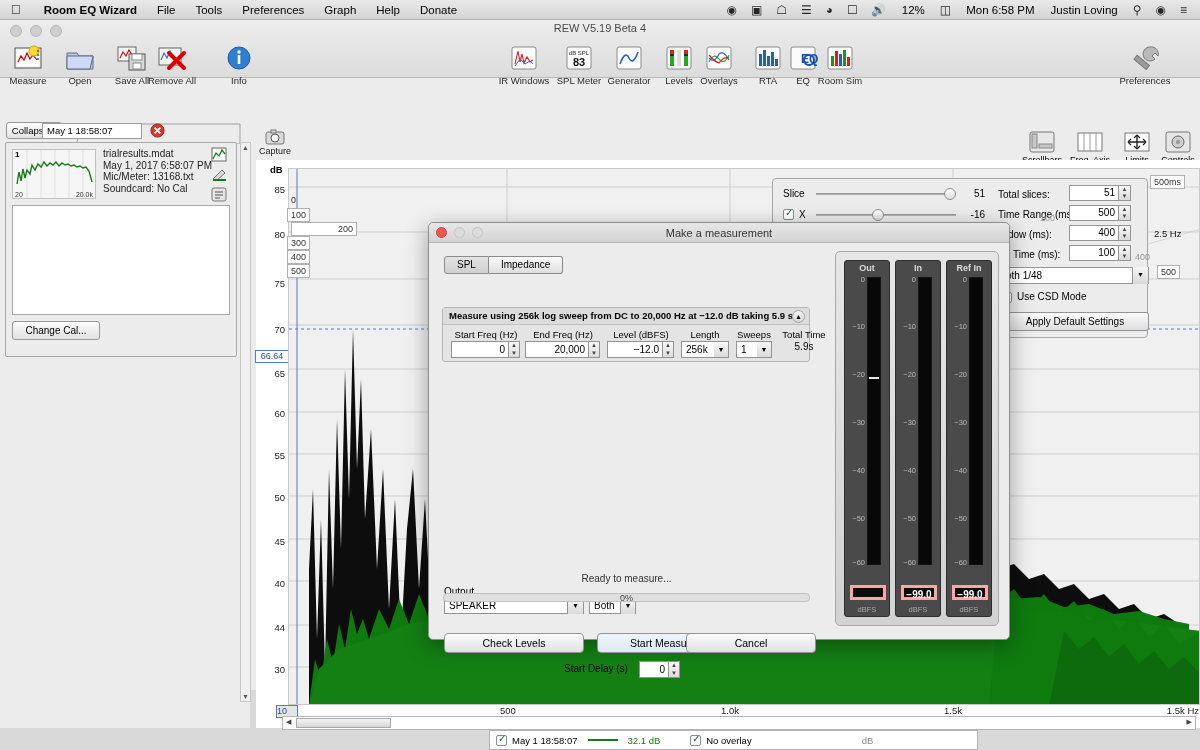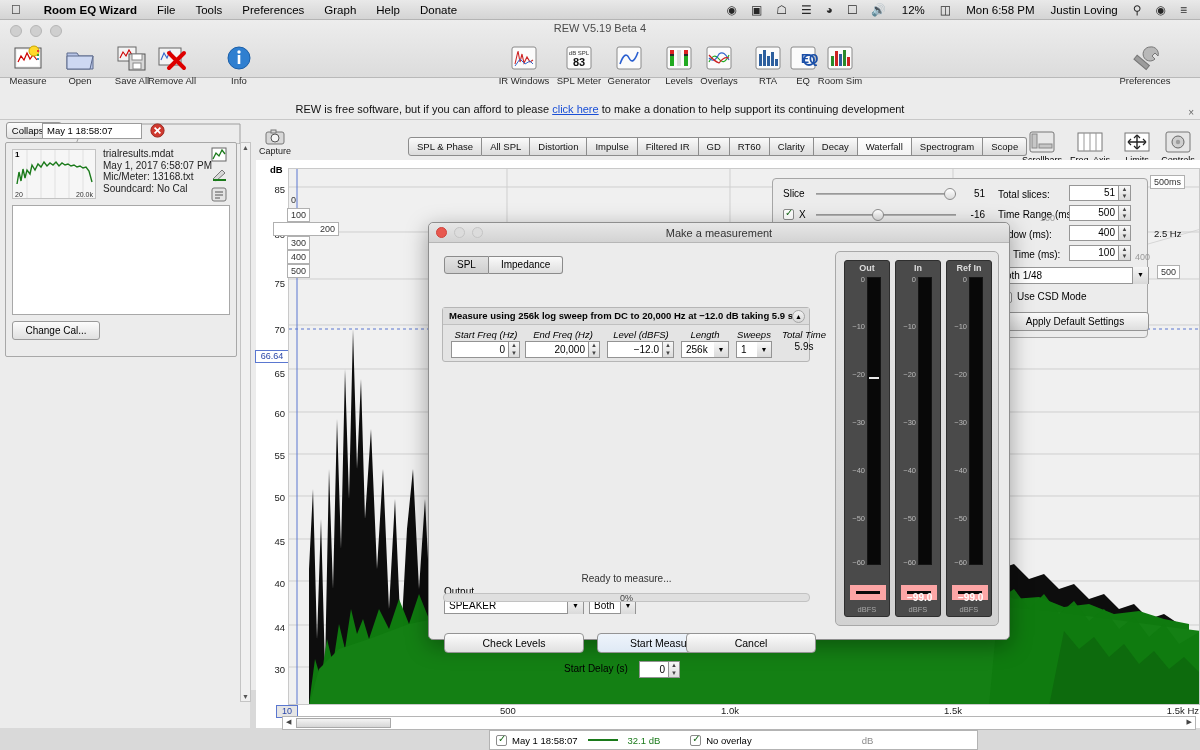--- a/index.html
+++ b/index.html
@@ -124,21 +124,21 @@
   .ycursor {
     position:absolute; left:-1px; width:34px; height:13px; background:#fff;
     border:1px solid #5a77d0; color:#2b47a8; font-size:9px; text-align:center; line-height:11px;
   }
   .plot { position:absolute; left:32px; top:8px; width:912px; height:537px;
     background:#f0f0f0; border:1px solid #c9c9c9; overflow:hidden; }
   .xaxis { position:absolute; left:32px; top:545px; width:912px; height:16px; }
   .xaxis .xl { position:absolute; font-size:9.5px; color:#222; }
   .xcursor { position:absolute; left:20px; top:545px; width:22px; height:13px;
     background:#e5e5e5; border:1px solid #5a77d0; color:#2b47a8; font-size:9px;
-    text-align:center; line-height:11px; }
+    text-align:left; line-height:11px; }
 
   .hscroll { position:absolute; left:282px; top:696px; width:914px; height:14px;
     background:#fff; border:1px solid #b5b5b5; }
   .hscroll .thumbh { position:absolute; left:13px; top:1px; width:95px; height:10px;
     background:linear-gradient(180deg,#f4f4f4,#d6d6d6); border:1px solid #a9a9a9; }
   .hscroll .a { position:absolute; top:1px; font-size:7px; color:#444; }
 
   
   .legend { position:absolute; left:489px; top:710px; width:489px; height:20px;
     background:#fff; border:1px solid #b3b3b3; display:flex; align-items:center; font-size:9.5px; }
@@ -208,21 +208,21 @@
 
   .measgrp { position:absolute; left:13px; top:84px; width:368px; height:55px;
     background:#e4e4e4; border:1px solid #b6b6b6; border-radius:3px; }
   .measgrp .hdr { position:absolute; left:0; top:0; width:100%; height:17px;
     background:#dcdcdc; border-bottom:1px solid #c0c0c0; font-size:9.5px;
     font-weight:bold; line-height:16px; padding-left:6px; }
   .measgrp .coll { position:absolute; right:4px; top:2px; width:13px; height:13px;
     border-radius:50%; background:linear-gradient(180deg,#f2f2f2,#d8d8d8);
     border:1px solid #a5a5a5; font-size:7px; line-height:12px; text-align:center; }
   .fld { position:absolute; }
-  .fld .cap { font-size:9.5px; text-align:center; display:block; margin-bottom:1px;font-style:italic; }
+  .fld .cap { font-size:9.5px; text-align:center; display:block; margin-bottom:1px; }
   .fld .box { height:17px; background:#fff; border:1px solid #939393;
     font-size:10px; line-height:15px; text-align:right; padding-right:3px; }
   .fld .box.combo { text-align:left; padding-left:4px; padding-right:0; }
   .fld .sp { position:absolute; right:0; top:0; width:11px; height:17px;
     background:linear-gradient(180deg,#f8f8f8,#dcdcdc); border:1px solid #939393; border-left:none;}
   .fld .sp i { display:block; height:7.5px; font-size:6px; line-height:7.5px; text-align:center; color:#444;}
   .fld .cmbar { position:absolute; right:0; top:0; width:15px; height:17px;
     background:linear-gradient(180deg,#f7f7f7,#dadada); border:1px solid #939393; border-left:none;
     text-align:center; font-size:7px; line-height:16px;}
 
@@ -261,21 +261,21 @@
     background:linear-gradient(180deg,#e6e6e6,#d2d2d2); border:1px solid #a8a8a8; border-radius:5px; }
   .meter { position:absolute; top:8px; width:46px; height:357px; background:#4a4a4a;
     border:1px solid #2e2e2e; border-radius:3px; }
   .meter .mt { position:absolute; left:0; top:2px; width:100%; text-align:center;
     font-size:9px; font-weight:bold; color:#dcdcdc; }
   .meter .bar { position:absolute; left:22px; top:16px; width:14px; height:288px;
     background:#080808; border:1px solid #151515; }
   .meter .sc { position:absolute; left:2px; top:14px; width:19px; height:292px; }
   .meter .sc span { position:absolute; right:1px; font-size:7.5px; color:#b9b9b9; }
   .meter .val { position:absolute; left:5px; bottom:16px; width:36px; height:15px;
-    background:#0a0a0a; border:6px solid #fca5a5; color:#fff; font-size:10px; font-weight:bold;
+    background:#0a0a0a; border:3px solid #fca5a5; color:#fff; font-size:10px; font-weight:bold;
     text-align:center; line-height:14px; }
   .meter .unit { position:absolute; left:0; bottom:2px; width:100%; text-align:center;
     font-size:7.5px; color:#a7a7a7; }
   .meter .outmark { position:absolute; left:24px; top:116px; width:10px; height:2px; background:#e8e8e8;}
 </style>
 </head>
 <body>
 
 <div class="app">
 
@@ -454,26 +454,20 @@
         <div class="tool" style="left:1117px;">
           <svg class="ico" viewBox="0 0 32 32">
             <path d="M21 5 a7 7 0 1 0 5 12 l-3 -3 3 -3 3 3 a7 7 0 0 0 -8 -9 Z" fill="#b8b8b8" stroke="#777"></path>
             <rect x="5" y="18" width="16" height="5" transform="rotate(40 13 20)" fill="#9c9c9c" stroke="#777"></rect>
           </svg>
           <div class="lbl">Preferences</div>
         </div>
       </div>
     </div>
 
-    <div class="banner">
-      <span>REW is free software, but if you can afford to please</span>
-      <a href="#">click here</a>
-      <span>to make a donation to help support its continuing development</span>
-      <span class="close">×</span>
-    </div>
 
     <div class="leftpanel">
       <div class="collapsebtn">
         <span>Collapse</span>
         <span>◂</span>
       </div>
       <div class="tabstrip">
         <svg width="168" height="22" viewBox="0 0 168 22">
           <path d="M2 22 L10 2 L166 2 L166 22 Z" fill="#ececec" stroke="#9e9e9e"></path>
         </svg>
@@ -532,34 +526,20 @@
 
     <div class="capture">
       <svg class="ico" viewBox="0 0 20 18">
         <rect x="1" y="4" width="18" height="12" rx="2" fill="#d8d8d8" stroke="#777"></rect>
         <circle cx="10" cy="10" r="4" fill="#f4f4f4" stroke="#555"></circle>
         <rect x="6" y="2" width="5" height="3" fill="#d8d8d8" stroke="#777"></rect>
       </svg>
       <div class="lbl">Capture</div>
     </div>
 
-    <div class="gtabs">
-      <div class="gtab">SPL &amp; Phase</div>
-      <div class="gtab">All SPL</div>
-      <div class="gtab">Distortion</div>
-      <div class="gtab">Impulse</div>
-      <div class="gtab">Filtered IR</div>
-      <div class="gtab">GD</div>
-      <div class="gtab">RT60</div>
-      <div class="gtab">Clarity</div>
-      <div class="gtab">Decay</div>
-      <div class="gtab active">Waterfall</div>
-      <div class="gtab">Spectrogram</div>
-      <div class="gtab">Scope</div>
-    </div>
 
     <div class="rtool" style="left:1016px;">
       <svg class="ico" viewBox="0 0 28 24">
         <rect x="2" y="2" width="24" height="20" rx="2" fill="#e8e8e8" stroke="#777"></rect>
         <rect x="4" y="4" width="5" height="14" fill="#c6c6c6" stroke="#888"></rect>
         <rect x="11" y="14" width="13" height="4" fill="#c6c6c6" stroke="#888"></rect>
       </svg>
       <div class="lbl">Scrollbars</div>
     </div>
     <div class="rtool" style="left:1064px;">
@@ -654,21 +634,21 @@
       <div class="xaxis">
         <div class="xl" style="left:212px;">500</div>
         <div class="xl" style="left:433px;">1.0k</div>
         <div class="xl" style="left:656px;">1.5k</div>
         <div class="xl" style="right:1px;">1.5k Hz</div>
       </div>
       <div class="xcursor">10</div>
 
       <div class="cornerlbl" style="left:32px; top:34px;  border:none; background:transparent;">0</div>
       <div class="cornerlbl" style="left:31px; top:48px;">100</div>
-      <div class="cornerlbl" style="left:17px; top:62px;padding-left:46px;">200</div>
+      <div class="cornerlbl" style="left:35px; top:62px;padding-left:46px;">200</div>
       <div class="cornerlbl" style="left:31px; top:76px;">300</div>
       <div class="cornerlbl" style="left:31px; top:90px;">400</div>
       <div class="cornerlbl" style="left:31px; top:104px;">500</div>
     </div>
 
     <div class="cornerlbl" style="left:1150px; top:155px; z-index:30;">500ms</div>
     <div class="hzlbl" style="left:1154px; top:208px; z-index:30;">2.5 Hz</div>
     <div class="graylbl" style="left:1135px; top:232px; z-index:30;">400</div>
     <div class="cornerlbl" style="left:1157px; top:245px; z-index:30;">500</div>
     <div class="graylbl" style="left:1040px; top:193px; z-index:30;">100</div>

